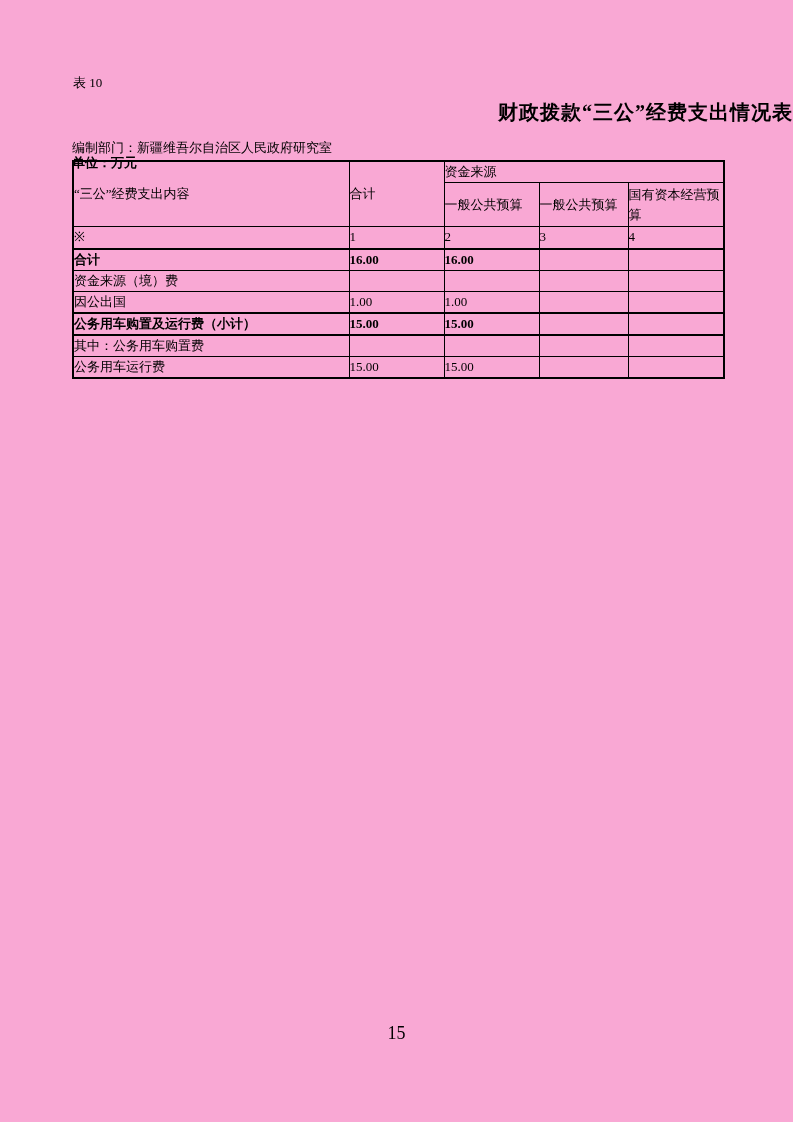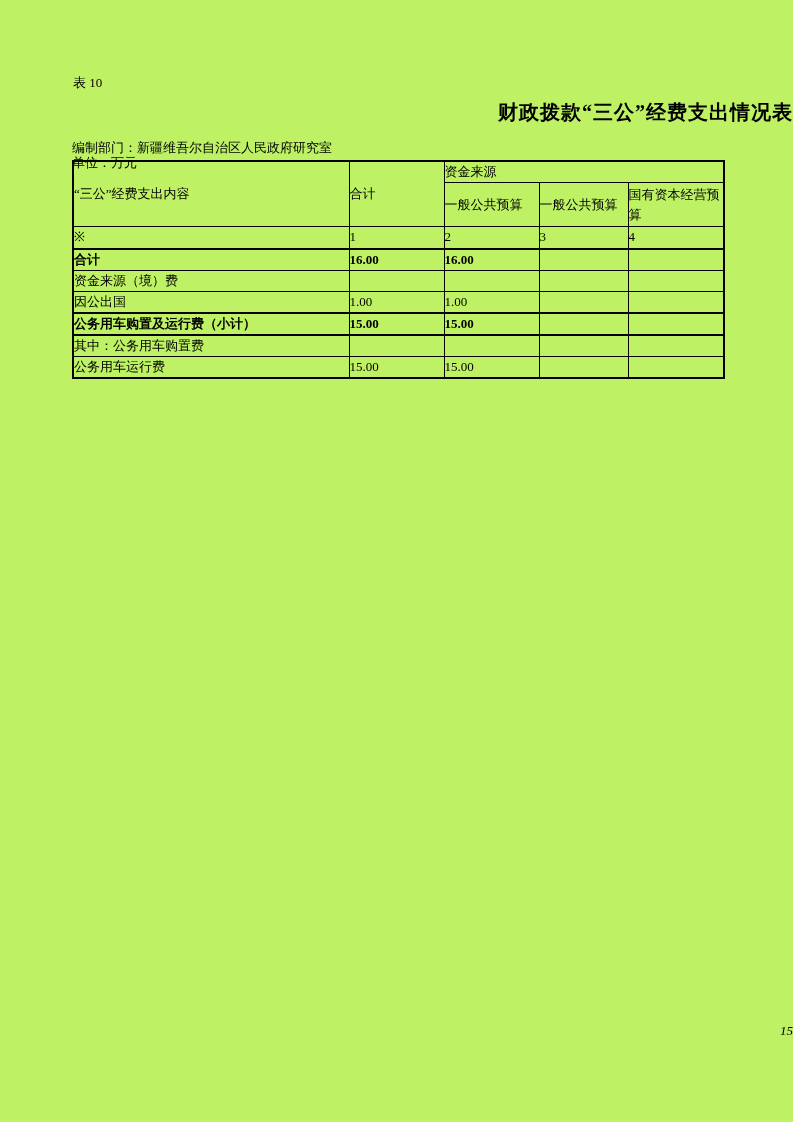--- a/index.html
+++ b/index.html
@@ -1,21 +1,21 @@
 <!DOCTYPE html>
 <html><head>
 <meta charset="utf-8">
 <style>
   * { box-sizing: border-box; }
   html, body { margin: 0; padding: 0; background: #ffffff; }
   .page {
     position: relative;
     width: 793px;
     height: 1122px;
-    background: #bef264;
+    background: #f9a8d4;
     color: #000000;
     font-family: "Liberation Serif", "DejaVu Serif", serif;
     overflow: hidden;
   }
   .table-label {
     position: absolute;
     left: 73px;
     top: 75px;
     font-size: 13px;
     line-height: 16px;
@@ -35,21 +35,21 @@
     position: absolute;
     top: 140px;
     left: 72px;
     width: 651px;
     display: flex;
     justify-content: space-between;
     font-size: 13px;
     line-height: 15px;
     flex-direction: column;
   }
-  .meta-row .unit { padding-right: 12px; }
+  .meta-row .unit { padding-right: 12px; font-weight: bold; }
   table.expense {
     position: absolute;
     top: 160px;
     left: 72px;
     width: 651px;
     border-collapse: collapse;
     table-layout: fixed;
     font-size: 13px;
     border: 2px solid #000;
   }
@@ -73,23 +73,22 @@
   }
   tr.bold-row td { font-weight: bold; }
   tr.emph-top td { border-top-width: 2px; }
   tr.emph-bottom td { border-bottom-width: 2px; }
   td.indent-label { padding-left: 28px; font-family: Liberation Serif, serif; }
   .page-number {
     position: absolute;
     top: 1023px;
     left: 0;
     width: 100%;
-    text-align: right;
-    font-size: 13px;
-    font-style: italic;
+    text-align: center;
+    font-size: 18px;
   }
 </style>
 </head>
 <body>
 
 <div class="page">
 
   <div class="table-label">表 10</div>
 
   <div class="doc-title">财政拨款“三公”经费支出情况表</div>

